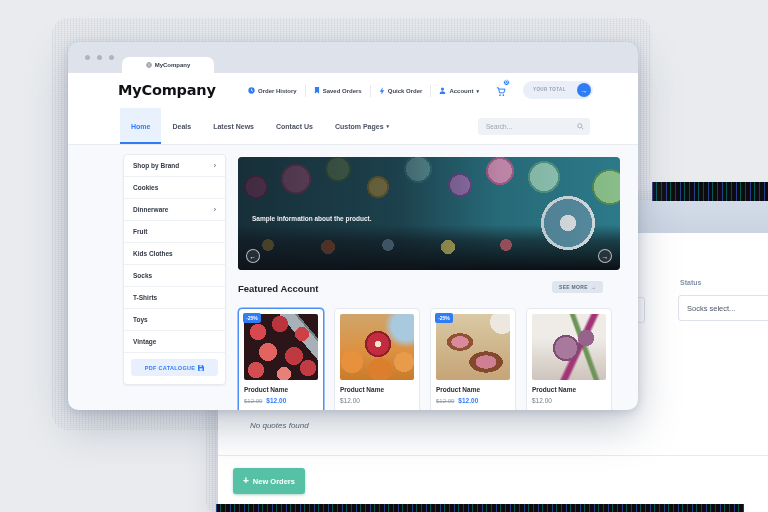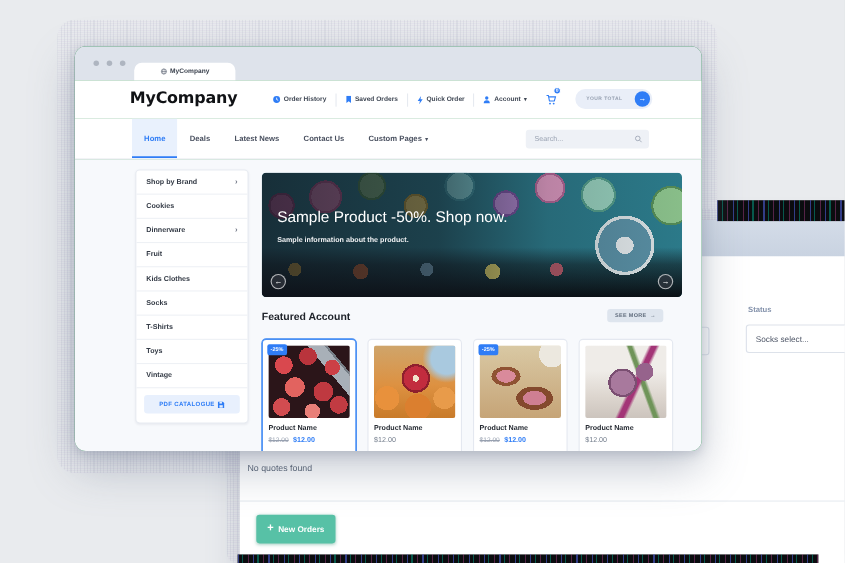--- a/index.html
+++ b/index.html
@@ -20,30 +20,30 @@
 
   
   .back-win{position:absolute;left:218px;top:200px;width:560px;height:322px;background:#fff;
             border-radius:8px 0 0 0;box-shadow:0 10px 28px rgba(120,130,150,.35);}
   .back-head{height:33px;background:linear-gradient(#d4dce8,#c9d3e1);border-radius:8px 0 0 0;}
   .bw-field{position:absolute;background:#fff;border:1px solid #dde2ea;border-radius:3px;height:26px;box-sizing:border-box;}
   .bw-input{left:330px;top:97px;width:97px;}
   .bw-label{position:absolute;left:462px;top:79px;font-size:7px;color:#8593ac;font-weight:600;}
   .bw-select{left:460px;top:95px;width:130px;display:flex;align-items:center;padding:0 8px;
              font-size:7.5px;color:#4d5566;}
-  .bw-empty{position:absolute;left:7px;top:221px;font-size:8px;color:#4a5568;}
+  .bw-empty{position:absolute;left:32px;top:221px;font-size:8px;color:#4a5568;font-style:italic;}
   .bw-divider{position:absolute;left:0;right:0;top:255px;height:1px;background:#e7ebf1;}
   .bw-btn{position:absolute;left:15px;top:268px;height:26px;padding:0 10px;background:#57c1a6;
           border-radius:3px;display:flex;align-items:center;gap:4px;color:#fff;cursor:pointer;
           box-shadow:0 1px 3px rgba(60,150,125,.4);}
   .bw-btn .plus{font-size:10px;font-weight:700;line-height:1;}
   .bw-btn .lbl{font-size:7.5px;font-weight:600;}
 
   
-  .front-win{position:absolute;left:68px;top:42px;width:570px;height:368px;background:#15803d;
+  .front-win{position:absolute;left:68px;top:42px;width:570px;height:368px;background:#7dd3fc;
              border-radius:10px;overflow:hidden;
              box-shadow:0 16px 40px rgba(125,135,155,.45),0 2px 10px rgba(125,135,155,.35);}
   .chrome{position:relative;height:31px;background:#dee3eb;}
   .dots{position:absolute;left:17px;top:13px;display:flex;gap:7px;}
   .dot{width:5px;height:5px;border-radius:50%;background:#aeb5c0;}
   .tab{position:absolute;left:54px;bottom:0;width:92px;height:16px;background:#fff;
        border-radius:7px 7px 0 0;display:flex;align-items:center;justify-content:center;gap:3px;}
   .tab-title{font-size:6px;color:#3a414d;font-weight:600;}
 
   .hdr{position:relative;height:35px;background:#fff;}
@@ -327,21 +327,20 @@
             <path d="M0 0 h6 l2 2 v6 h-8 z" fill="#2f7df6"></path>
             <rect x="2" y="4.5" width="4" height="3" fill="#e8f0fd"></rect>
             <rect x="2" y="0.5" width="3" height="2" fill="#e8f0fd"></rect>
           </svg>
         </div>
       </div>
 
       <div class="hero">
         <div class="hero-art"></div>
         <div class="hero-overlay"></div>
-        <div class="hero-title">Sample Product -50%. Shop now.</div>
         <div class="hero-sub">Sample information about the product.</div>
         <div class="hero-arrow hero-prev">←</div>
         <div class="hero-arrow hero-next">→</div>
       </div>
 
       <div class="feat-title">Featured Account</div>
       <div class="see-more">
         <span>SEE MORE</span>
         <span>→</span>
       </div>

